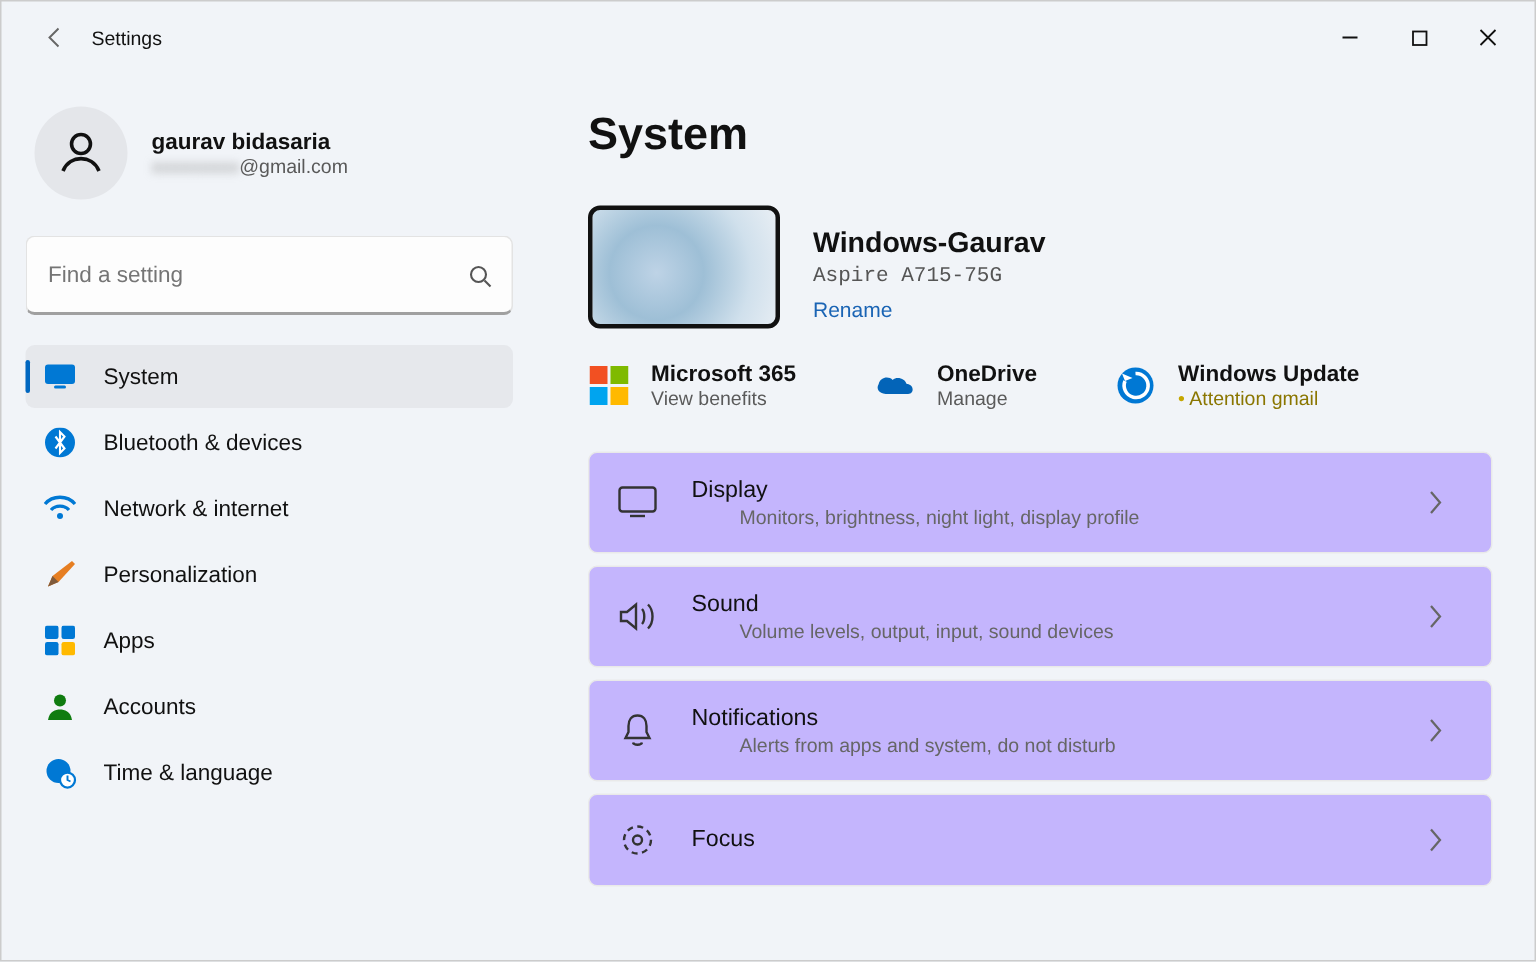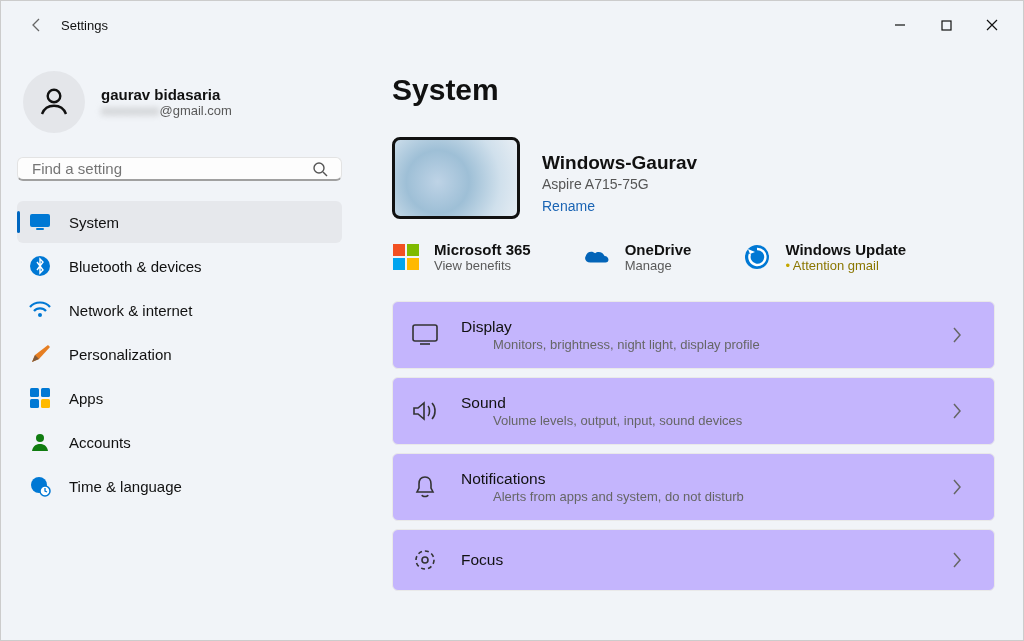--- a/index.html
+++ b/index.html
@@ -14,36 +14,36 @@
 .app { display: flex; height: calc(100% - 48px); }
 
 .sidebar { width: 355px; padding: 8px 0 0 16px; }
 .user { display: flex; align-items: center; gap: 16px; padding: 14px 8px 24px 6px; }
 .avatar { width: 62px; height: 62px; border-radius: 50%; background: #e4e6ea; display: flex; align-items: center; justify-content: center; color: #111; }
 .user-name { font-weight: 600; font-size: 15px; color: #111; }
 .user-email { font-size: 13px; color: #595959; position: relative; }
 .user-email .redact { filter: blur(3px); color: #999; }
 
 .search { position: relative; margin: 0 14px 20px 0; }
-.search input { width: 100%; height: 24px; padding: 0 44px 0 14px; font-size: 15px; border: 1px solid #e3e3e3; border-bottom: 2px solid #a0a0a0; border-radius: 6px; background: #fdfdfd; outline: none; }
+.search input { width: 100%; height: 53px; padding: 0 44px 0 14px; font-size: 15px; border: 1px solid #e3e3e3; border-bottom: 2px solid #a0a0a0; border-radius: 6px; background: #fdfdfd; outline: none; }
 .search .icon { position: absolute; right: 14px; top: 50%; transform: translateY(-50%); color: #555; }
 
 .nav { display: flex; flex-direction: column; gap: 2px; margin-right: 14px; }
 .nav-item { display: flex; align-items: center; gap: 18px; height: 42px; padding: 0 12px; border-radius: 6px; font-size: 15px; color: #111; cursor: pointer; position: relative; }
 .nav-item.active { background: #e6e8ec; }
 .nav-item.active::before { content: ""; position: absolute; left: 0; top: 10px; width: 3px; height: 22px; background: #0067c0; border-radius: 2px; }
 .nav-icon { width: 22px; height: 22px; display: flex; align-items: center; justify-content: center; }
 
 .main { flex: 1; padding: 24px 28px 0 36px; overflow: hidden; }
 .page-title { font-size: 30px; font-weight: 600; color: #111; margin-bottom: 30px; }
 
 .device { display: flex; align-items: center; gap: 22px; margin-bottom: 22px; }
 .device-thumb { width: 128px; height: 82px; border-radius: 8px; border: 3px solid #111; background: radial-gradient(circle at 35% 55%, #bed3e6 0%, #9ebfd6 35%, #d0e0ec 70%, #e8eef4 100%); }
 .device-name { font-size: 19px; font-weight: 600; color: #111; margin-top: 10px; }
-.device-model { font-size: 14px; color: #555; margin-top: 2px; }
+.device-model { font-size: 14px; color: #555; margin-top: 2px; font-family: Liberation Mono, monospace; }
 .device-rename { font-size: 14px; color: #1a64b4; margin-top: 6px; cursor: pointer; }
 
 .pills { display: flex; gap: 52px; margin-bottom: 28px; }
 .pill { display: flex; align-items: center; gap: 14px; cursor: pointer; }
 .pill-icon { width: 28px; height: 28px; display: flex; align-items: center; justify-content: center; }
 .pill-title { font-weight: 600; font-size: 15px; color: #111; }
 .pill-sub { font-size: 13px; color: #5a5a5a; }
 .pill-sub.warn { color: #8a7600; }
 .pill-sub.warn::before { content: "• "; color: #c5a700; }
 

